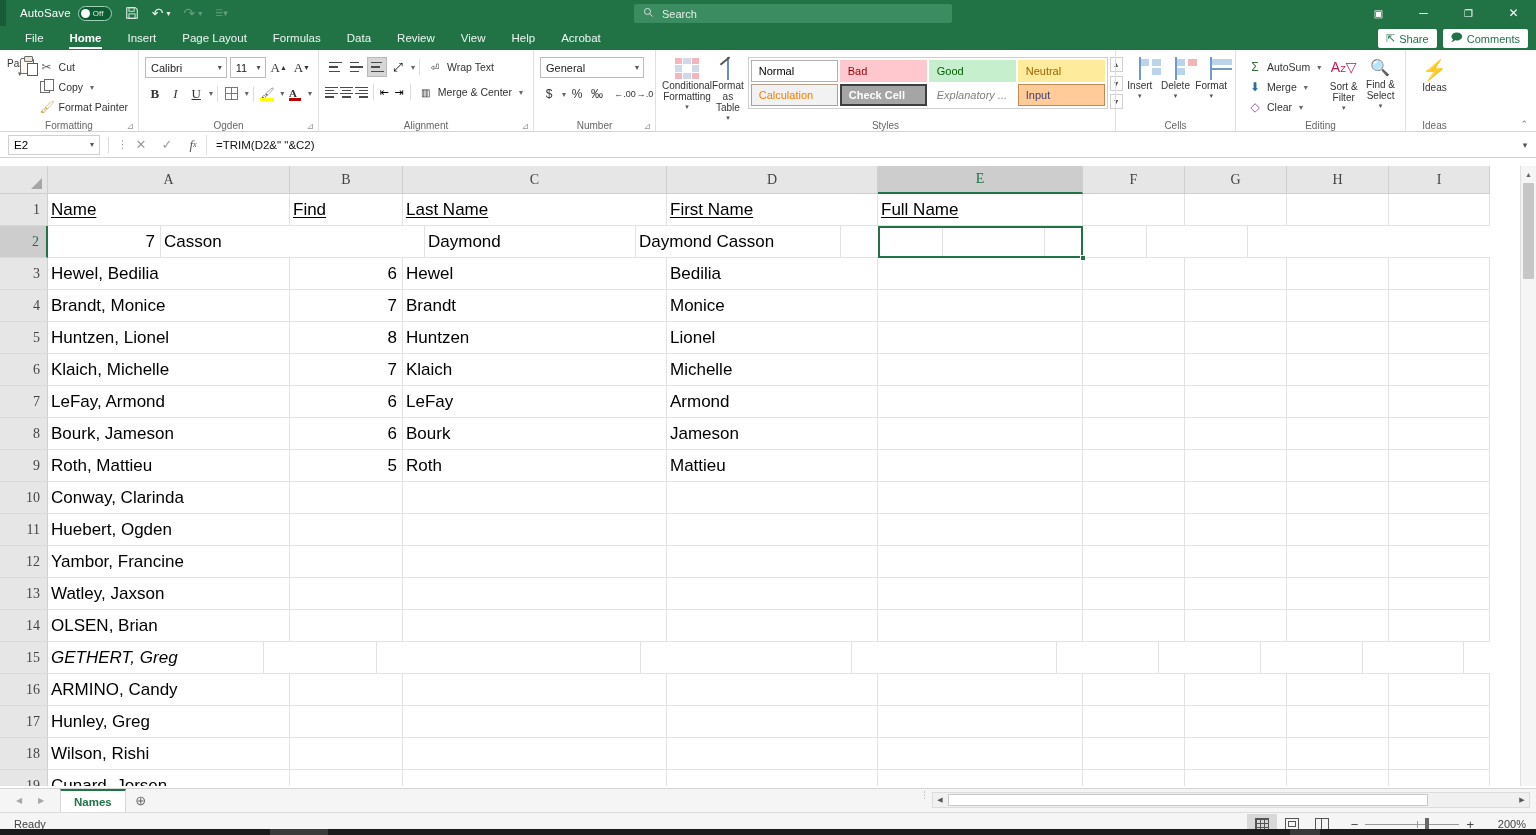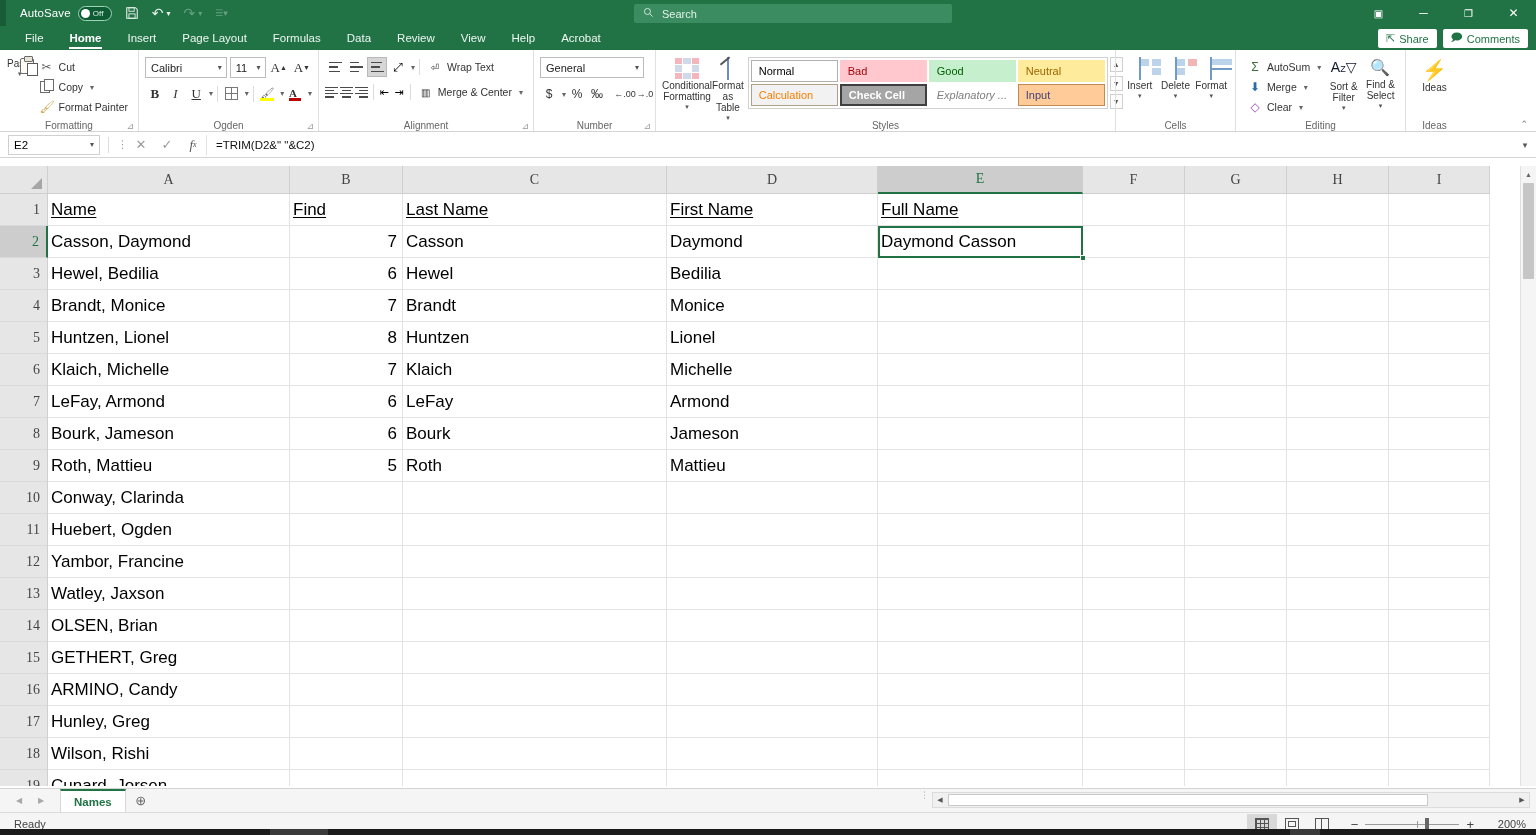--- a/index.html
+++ b/index.html
@@ -604,21 +604,21 @@
             <span>Merge</span>
             <span class="cvt">▾</span>
           </div>
           <div class="smallbtn">
             <span class="si" style="color:#9b59b6;">◇</span>
             <span>Clear</span>
             <span class="cvt">▾</span>
           </div>
         </div>
         <div class="bigbtn" style="width:44px;">
-          <span class="bi" style="font-size:14px;color:#0f172a;">A<span style="font-size:9px;">Z</span>▽</span>
+          <span class="bi" style="font-size:14px;color:#be185d;">A<span style="font-size:9px;">Z</span>▽</span>
           <span class="bl">Sort &amp; Filter</span>
           <span style="font-size:7px;color:#555;">▾</span>
         </div>
         <div class="bigbtn" style="width:44px;">
           <span class="bi" style="font-size:16px;color:#444;">🔍</span>
           <span class="bl">Find &amp; Select</span>
           <span style="font-size:7px;color:#555;">▾</span>
         </div>
       </div>
       <div class="glabel">Editing</div>
@@ -706,21 +706,20 @@
           </div>
           <div class="cell hdr" style="width: 205px; height: 32px;">
             <span>Full Name</span>
           </div>
           <div class="cell" style="width: 102px; height: 32px;"></div>
           <div class="cell" style="width: 102px; height: 32px;"></div>
           <div class="cell" style="width: 102px; height: 32px;"></div>
           <div class="cell" style="width: 101px; height: 32px;"></div>
         </div>
         <div class="crow" style="height: 32px;">
-          <div class="cell" style="width: 242px; height: 32px;">Casson, Daymond</div>
           <div class="cell num" style="width: 113px; height: 32px;">7</div>
           <div class="cell" style="width: 264px; height: 32px;">Casson</div>
           <div class="cell" style="width: 211px; height: 32px;">Daymond</div>
           <div class="cell" style="width: 205px; height: 32px;">Daymond Casson</div>
           <div class="cell" style="width: 102px; height: 32px;"></div>
           <div class="cell" style="width: 102px; height: 32px;"></div>
           <div class="cell" style="width: 102px; height: 32px;"></div>
           <div class="cell" style="width: 101px; height: 32px;"></div>
         </div>
         <div class="crow" style="height: 32px;">
@@ -849,21 +848,21 @@
           <div class="cell" style="width: 113px; height: 32px;"></div>
           <div class="cell" style="width: 264px; height: 32px;"></div>
           <div class="cell" style="width: 211px; height: 32px;"></div>
           <div class="cell" style="width: 205px; height: 32px;"></div>
           <div class="cell" style="width: 102px; height: 32px;"></div>
           <div class="cell" style="width: 102px; height: 32px;"></div>
           <div class="cell" style="width: 102px; height: 32px;"></div>
           <div class="cell" style="width: 101px; height: 32px;"></div>
         </div>
         <div class="crow" style="height: 32px;">
-          <div class="cell" style="width: 242px; height: 32px;">GETHERT, Greg</div>
+          <div class="cell" style="width: 216px; height: 32px; font-style: italic;">GETHERT, Greg</div>
           <div class="cell" style="width: 113px; height: 32px;"></div>
           <div class="cell" style="width: 264px; height: 32px;"></div>
           <div class="cell" style="width: 211px; height: 32px;"></div>
           <div class="cell" style="width: 205px; height: 32px;"></div>
           <div class="cell" style="width: 102px; height: 32px;"></div>
           <div class="cell" style="width: 102px; height: 32px;"></div>
           <div class="cell" style="width: 102px; height: 32px;"></div>
           <div class="cell" style="width: 101px; height: 32px;"></div>
         </div>
         <div class="crow" style="height: 32px;">

